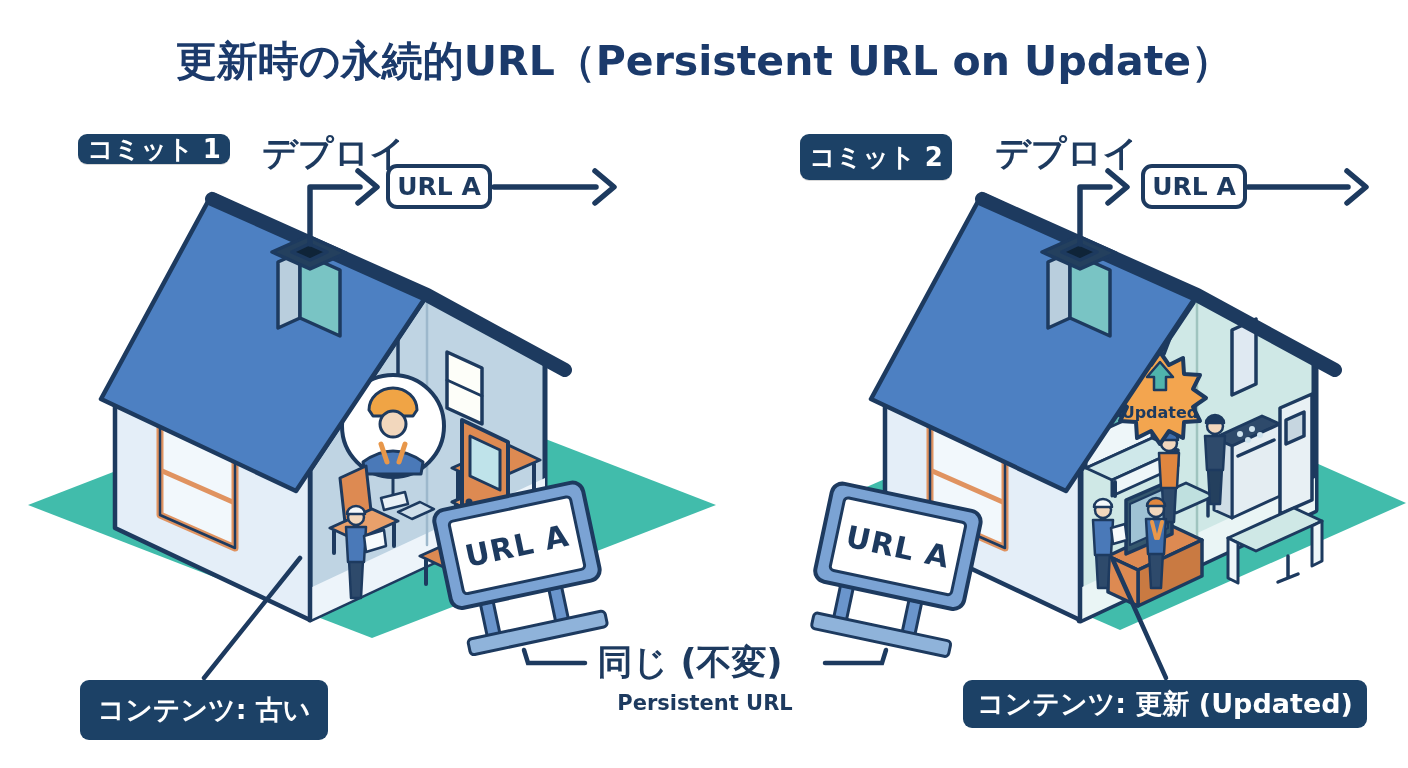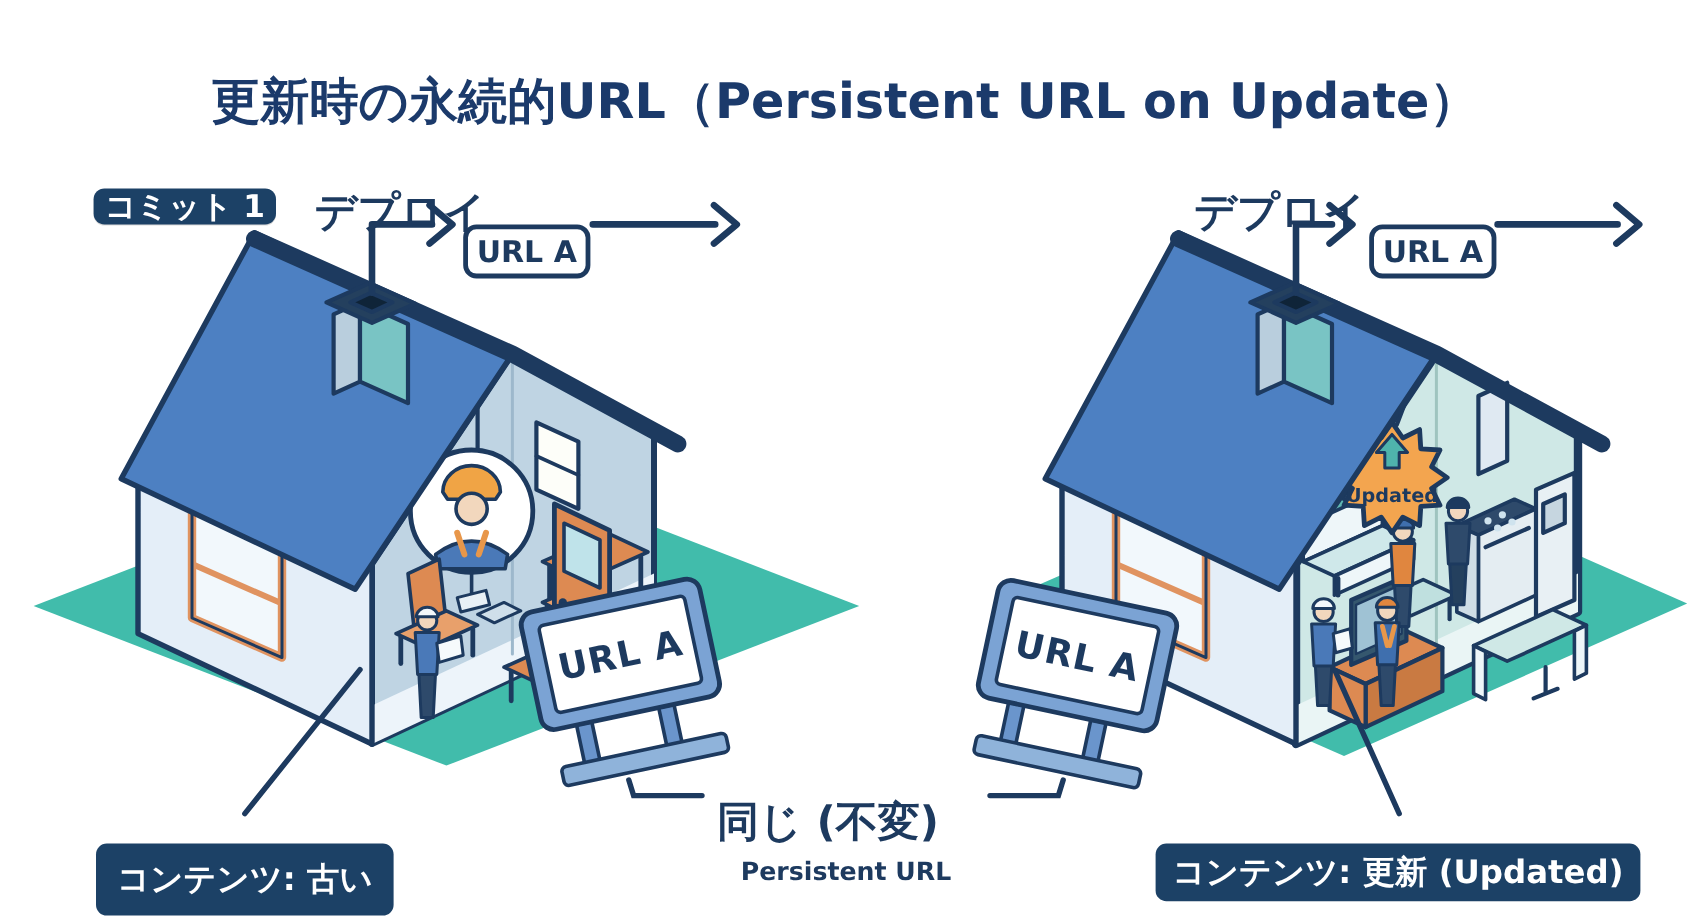--- a/index.html
+++ b/index.html
@@ -6,21 +6,21 @@
     --navy:#1d3a5f; --title:#1b3a6b; --badge:#1c4166; --roof:#4d80c2;
     --ground:#41bcab; --orange:#dd8a52; --orange-dk:#c97a42; --burst:#f3a54f;
     --teal:#4fb3ac; --wall:#e4eef8; --int-l:#bfd4e3; --int-r:#cfe8e6;
     --floor-l:#edf4fa; --floor-r:#eaf5f5; --sign:#7ba3d4; --sign2:#8fb3da;
   }
   *{margin:0;padding:0;box-sizing:border-box;}
   body{width:1408px;height:768px;position:relative;background:#ffffff;
        font-family:"DejaVu Sans","Liberation Sans",sans-serif;overflow:hidden;}
   .stage{position:absolute;inset:0;}
   svg{position:absolute;top:0;left:0;}
-  .abs{position:absolute;margin-top:23px;}
+  .abs{position:absolute;}
   .title{left:0;top:34px;width:1408px;text-align:center;font-size:41px;
          font-weight:bold;color:var(--title);letter-spacing:0px;}
   .commit-badge{background:var(--badge);color:#fff;font-weight:bold;font-size:26px;
          border-radius:9px;display:flex;align-items:center;justify-content:center;
          box-shadow:0 1px 0 rgba(0,0,0,.15);}
   .deploy-label{color:var(--navy);font-weight:bold;font-size:35px;}
   .url-box{background:#fff;border:4px solid var(--navy);border-radius:11px;
          color:var(--navy);font-weight:bold;font-size:25px;display:flex;
          align-items:center;justify-content:center;}
   .content-badge{background:var(--badge);color:#fff;font-weight:bold;font-size:27px;
@@ -271,20 +271,23 @@
 <div class="abs title">更新時の永続的URL（Persistent URL on Update）</div>
 
 <div class="abs commit-badge" style="left:78px;top:134px;width:152px;height:30px;">
   <span>コミット 1</span>
 </div>
 <div class="abs deploy-label" style="left:262px;top:130px;">デプロイ</div>
 <div class="abs url-box" style="left:386px;top:164px;width:106px;height:45px;">
   <span>URL A</span>
 </div>
 
+<div class="abs commit-badge" style="left:800px;top:134px;width:152px;height:46px;">
+  <span>コミット 2</span>
+</div>
 <div class="abs deploy-label" style="left:995px;top:130px;">デプロイ</div>
 <div class="abs url-box" style="left:1141px;top:164px;width:106px;height:45px;">
   <span>URL A</span>
 </div>
 
 <div class="abs same-label" style="left:560px;top:639px;width:260px;text-align:center;">同じ (不変)</div>
 <div class="abs purl-label" style="left:575px;top:691px;width:260px;">Persistent URL</div>
 
 <div class="abs content-badge" style="left:80px;top:680px;width:248px;height:60px;">
   <span>コンテンツ: 古い</span>

